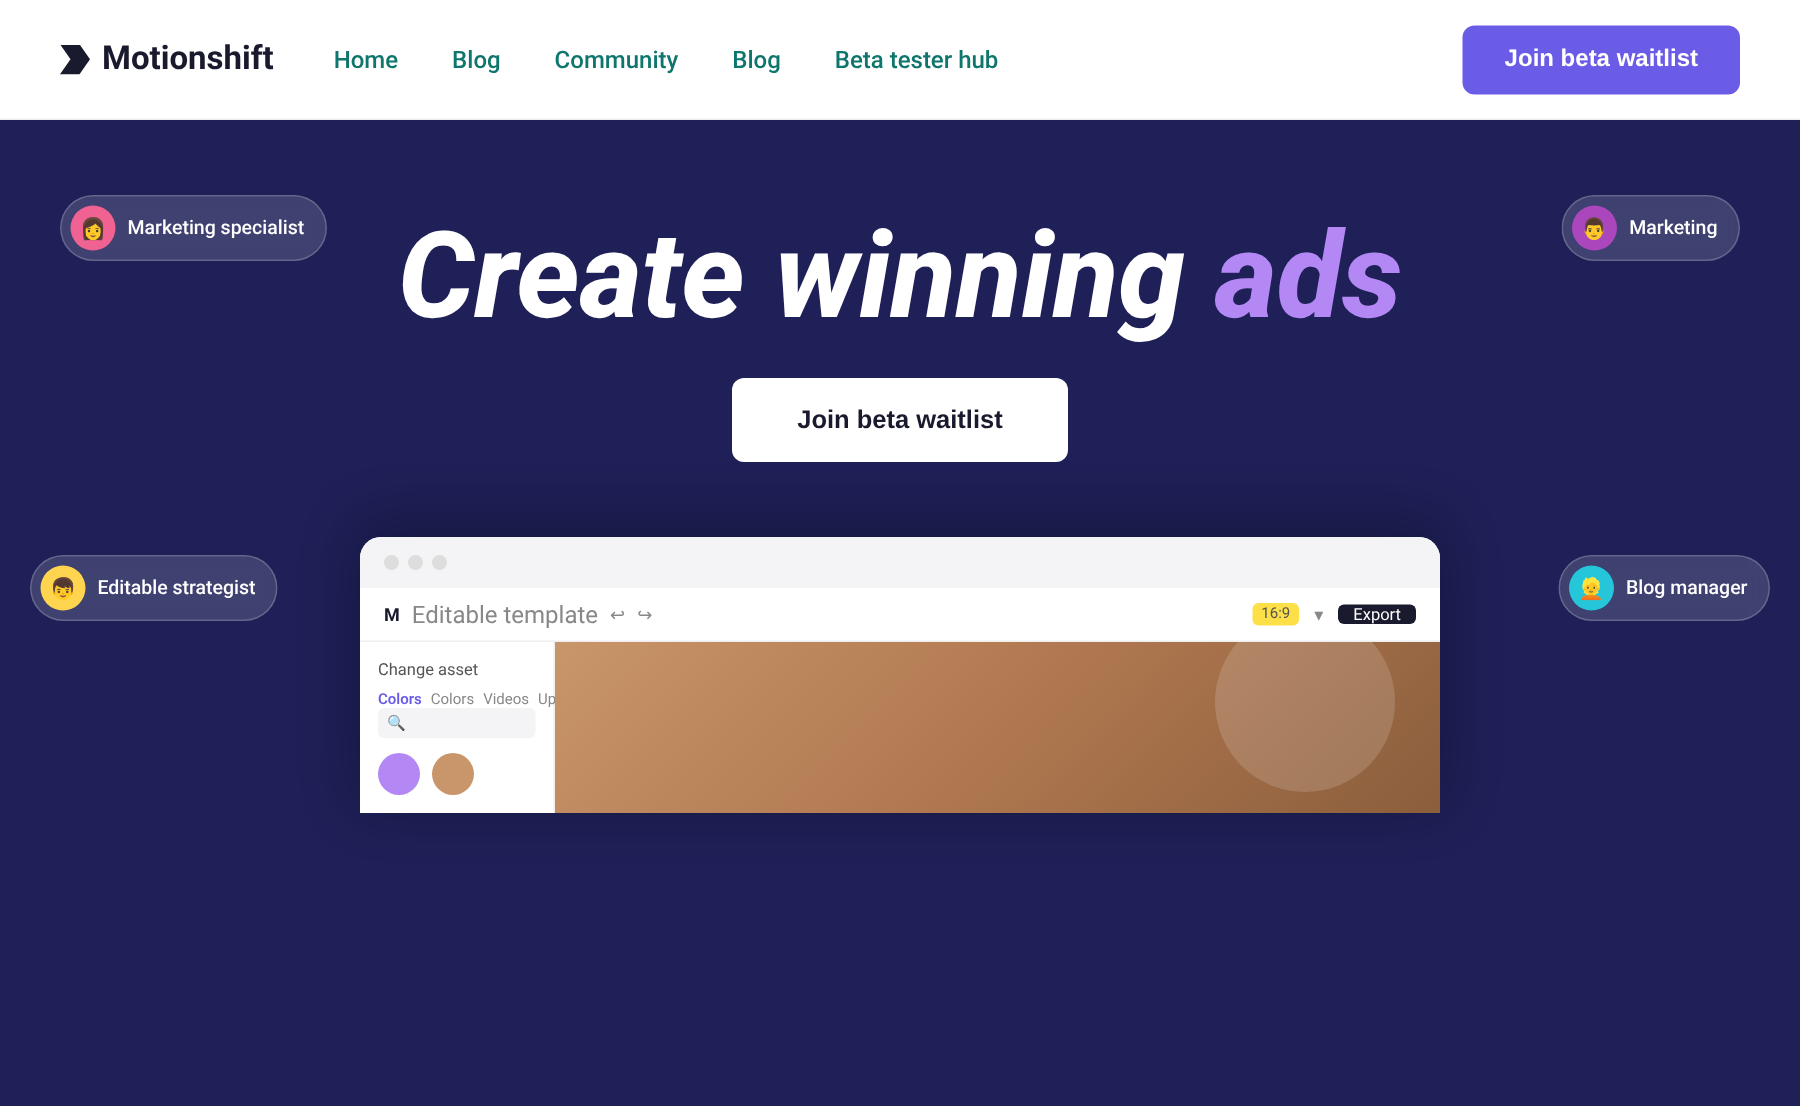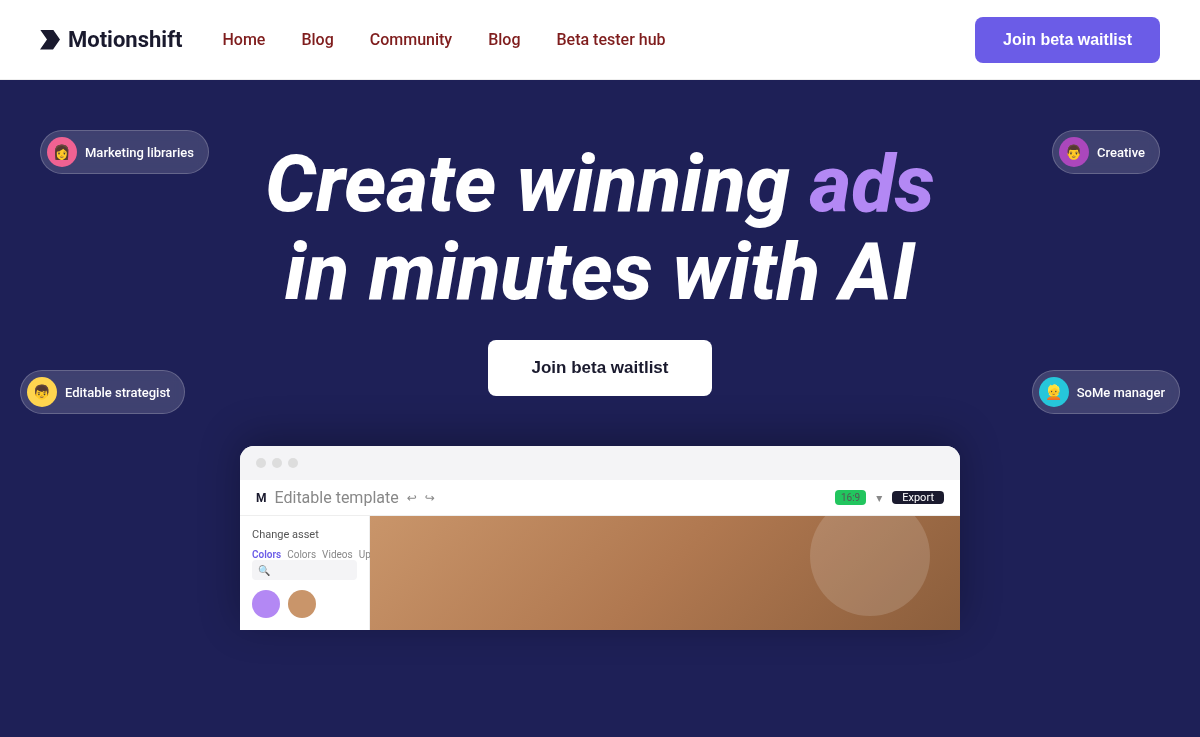--- a/index.html
+++ b/index.html
@@ -43,21 +43,21 @@
 
     .nav-links {
       display: flex;
       align-items: center;
       gap: 36px;
       list-style: none;
     }
 
     .nav-links a {
       text-decoration: none;
-      color: #7f1d1d;
+      color: #0f766e;
       font-size: 16px;
       font-weight: 500;
     }
 
     .btn-primary {
       background: #6b5ce7;
       color: #fff;
       border: none;
       padding: 14px 28px;
       border-radius: 8px;
@@ -303,21 +303,21 @@
 
     .topbar-btn {
       background: #1a1a2e;
       color: #fff;
       border-radius: 4px;
       padding: 0 10px;
       font-size: 11px;
     }
 
     .ratio-badge {
-      background: #22c55e;
+      background: #fde047;
       border-radius: 4px;
       padding: 2px 6px;
       font-size: 10px;
       color: #555;
     }
 
     .icon-btn {
       color: #888;
       font-size: 12px;
     }
@@ -339,43 +339,42 @@
       <li><a>Beta tester hub</a></li>
     </ul>
   </div>
   <button class="btn-primary">Join beta waitlist</button>
 </nav>
 
 <section class="hero">
 
   <div class="badge badge-marketing">
     <div class="badge-avatar pink">👩</div>
-    <span>Marketing libraries</span>
+    <span>Marketing specialist</span>
   </div>
 
   <div class="badge badge-designer">
     <div class="badge-avatar purple">👨</div>
-    <span>Creative</span>
+    <span>Marketing</span>
   </div>
 
   <div class="badge badge-creative">
     <div class="badge-avatar yellow">👦</div>
     <span>Editable strategist</span>
   </div>
 
   <div class="badge badge-some">
     <div class="badge-avatar teal">👱</div>
-    <span>SoMe manager</span>
+    <span>Blog manager</span>
   </div>
 
   <div class="hero-content">
     <h1 class="hero-title">
       <span>Create winning</span>
       <span class="accent">ads</span><br>
-      <span>in minutes with AI</span>
     </h1>
     <button class="btn-hero">Join beta waitlist</button>
   </div>
 
   <div class="app-mockup">
     <div class="mockup-titlebar">
       <div class="titlebar-dot"></div>
       <div class="titlebar-dot"></div>
       <div class="titlebar-dot"></div>
     </div>

